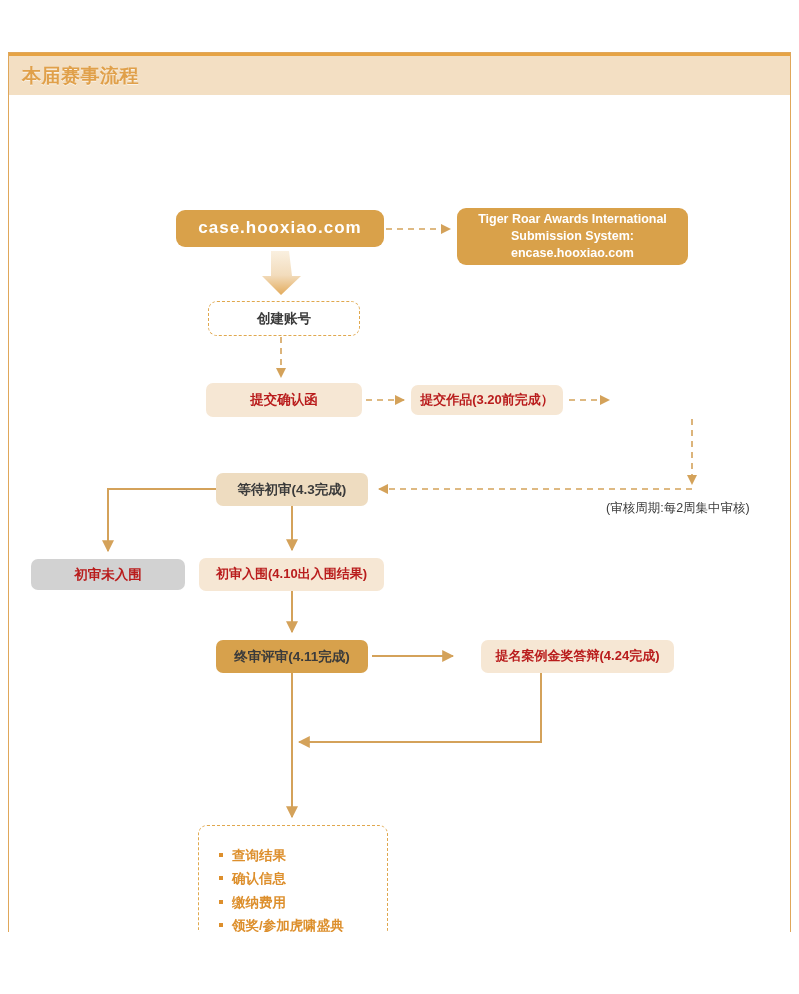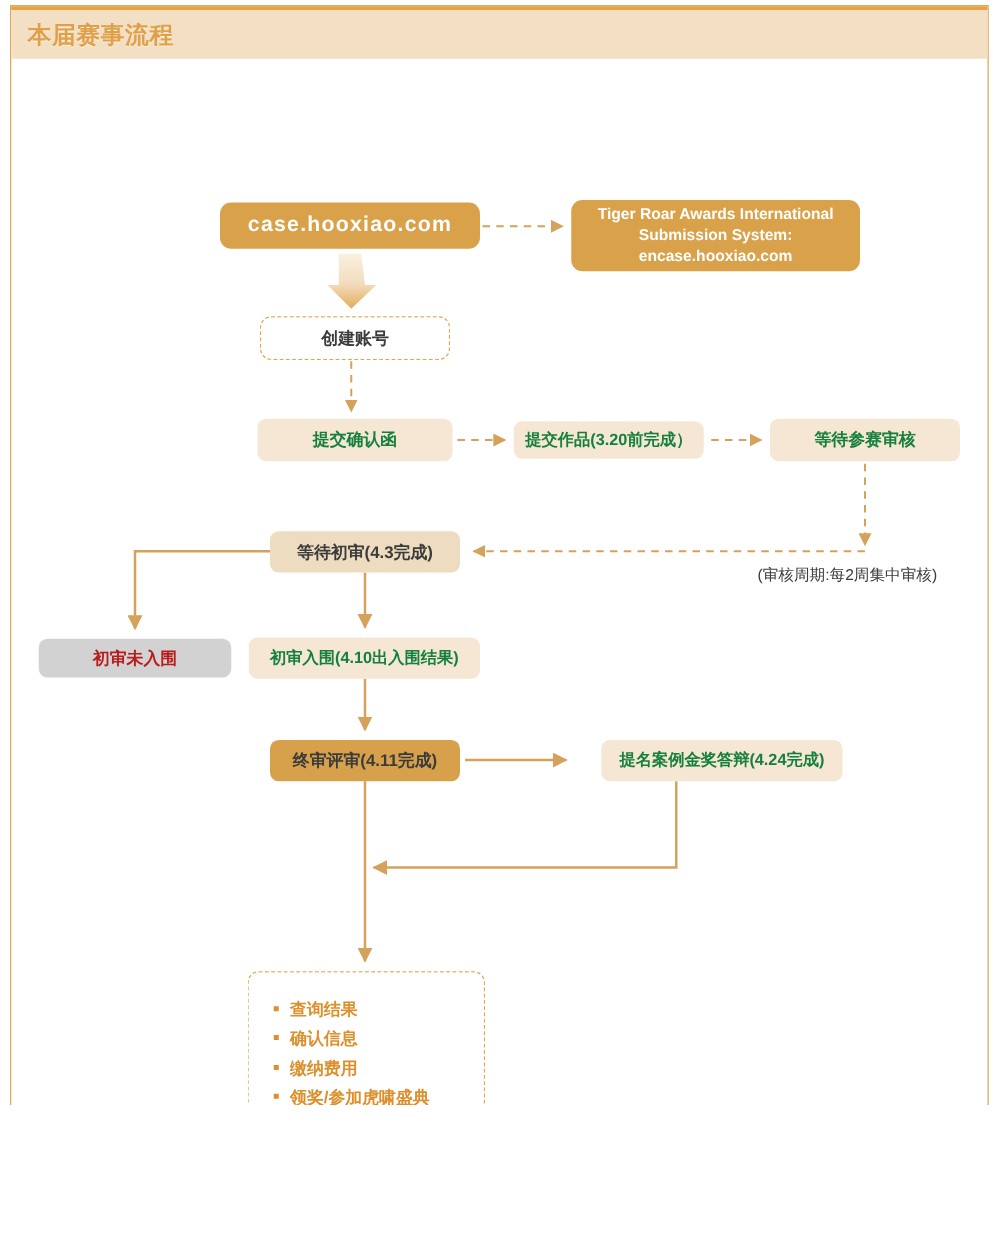--- a/index.html
+++ b/index.html
@@ -7,20 +7,21 @@
     margin: 0; padding: 0;
     width: 799px; height: 994px;
     background: #ffffff;
     font-family: "Liberation Sans", "DejaVu Sans", sans-serif;
   }
   #page {
     position: relative;
     width: 799px; height: 884px;
     background: #ffffff;
     overflow: hidden;
+    margin-top: 48px;
   }
   
   #frame {
     position: absolute;
     left: 8px; top: 4px;
     width: 783px; height: 982px;
     border: 1px solid #e0a75a;
     background: #ffffff;
   }
   #header {
@@ -59,21 +60,21 @@
     color: #3b3b3b;
     border-radius: 7px;
     line-height: 1.45;
     padding: 4px 8px;
     font-weight: bold;
   }
   
   .v-gold   { background: #d9a css; }
   .v-gold   { background: #d9a14a; color: #ffffff; }
   .v-gold2  { background: #d7a14c; color: #3b3b3b; }
-  .v-cream  { background: #f6e7d4; color: #15803d; }
+  .v-cream  { background: #f6e7d4; color: #b91c1c; }
   .v-tan    { background: #eedcc0; color: #3b3b3b; }
   .v-gray   { background: #d2d2d2; color: #b91c1c; }
   .v-dashed {
     background: #ffffff;
     border: 1.6px dashed #e0a84e;
     border-radius: 9px;
     color: #3b3b3b;
   }
   #node-url {
     left: 176px; top: 162px; width: 208px; height: 37px;
@@ -209,21 +210,20 @@
         <div>encase.hooxiao.com</div>
       </div>
     </div>
 
     <div class="node v-dashed" id="node-create">创建账号</div>
 
     <div class="node v-cream" id="node-confirm">提交确认函</div>
 
     <div class="node v-cream" id="node-submit">提交作品(3.20前完成）</div>
 
-    <div class="node v-cream" id="node-waitreview">等待参赛审核</div>
 
     <div class="node v-tan" id="node-wait1st">等待初审(4.3完成)</div>
 
     <div class="node v-gray" id="node-fail">初审未入围</div>
 
     <div class="node v-cream" id="node-pass">初审入围(4.10出入围结果)</div>
 
     <div class="node v-gold2" id="node-final">终审评审(4.11完成)</div>
 
     <div class="node v-cream" id="node-defense">提名案例金奖答辩(4.24完成)</div>

